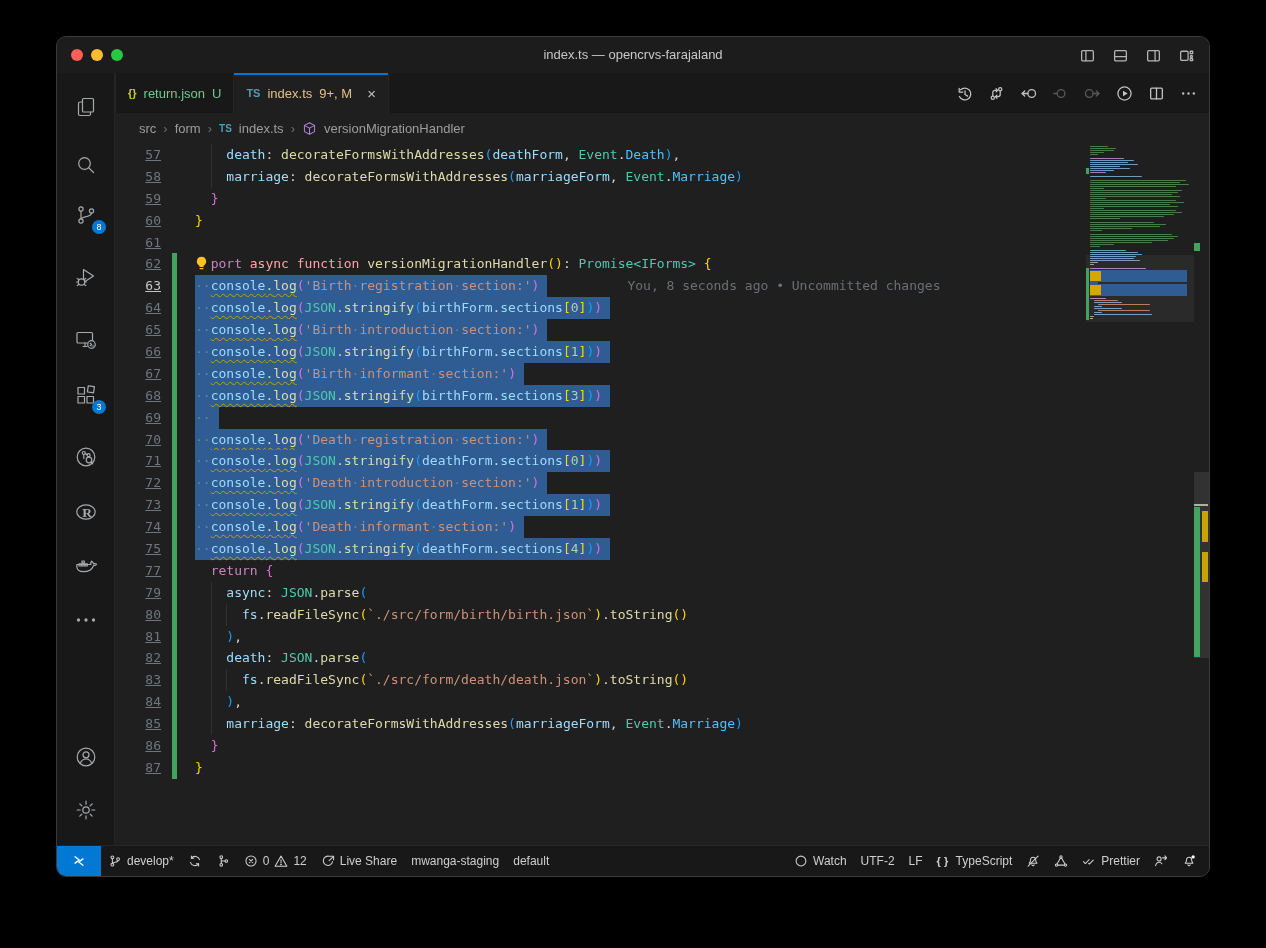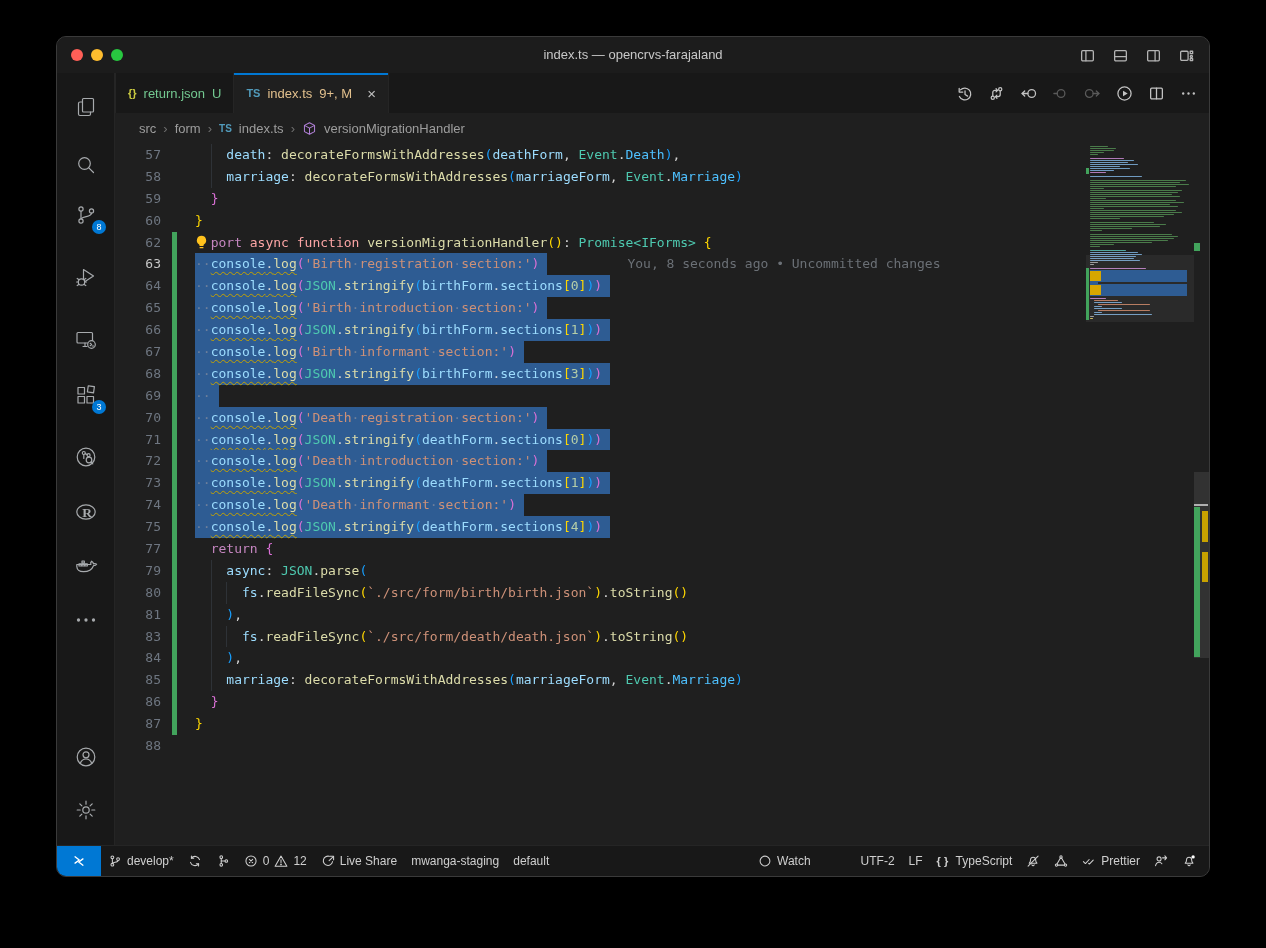--- a/index.html
+++ b/index.html
@@ -42,21 +42,21 @@
   .breadcrumb{height:30px;flex:0 0 30px;background:#1f1f1f;display:flex;align-items:center;
     padding-left:24px;font-size:13px;color:#9d9d9d;gap:7px;}
   .breadcrumb .sep{color:#6f6f6f;}
   .breadcrumb .ts{color:#519aba;font-size:10px;font-weight:bold;}
   .breadcrumb .cube{width:15px;height:15px;display:flex;}
   
   .editor{flex:1;position:relative;background:#1f1f1f;overflow:hidden;}
   .code{position:absolute;left:0;top:1px;right:0;font-family:"DejaVu Sans Mono",monospace;
     font-size:13px;}
   .line{height:21.9px;line-height:21.9px;position:relative;white-space:pre;padding-left:80px;box-sizing:border-box;}
-  .num{position:absolute;left:0;top:0;width:46px;text-align:right;color:#6e7681;}
+  .num{position:absolute;left:0;top:0;width:46px;text-align:right;color:#6e7681;text-decoration:underline;}
   .num.active{color:#c6c6c6;}
   .chg{position:absolute;left:57px;top:0;width:5px;height:100%;background:#42a35c;}
   .code-text{display:inline-block;}
   .line.selected .code-text{background:#2e5c93;padding-right:8px;}
   .guide{position:absolute;top:0;height:100%;width:1px;background:#2e3237;}
   .pln{color:#d4d4d4}.kw1{color:#C586C0}.kw2{color:#fca5a5}.fn{color:#DCDCAA}.typ{color:#4EC9B0}
   .var{color:#9CDCFE}.str{color:#CE9178}.num-t{color:#B5CEA8}.b1{color:#FFD700}.b2{color:#DA70D6}
   .b3{color:#179FFF}.pun{color:#d4d4d4}.enm{color:#4FC1FF}
   .sq{text-decoration:underline;text-decoration-style:wavy;text-decoration-color:#c7a300;
     text-decoration-thickness:1px;text-underline-offset:3px;}
@@ -71,21 +71,21 @@
   .ov-thumb{position:absolute;left:0;width:17px;background:rgba(120,120,120,0.22);}
   .ov-mark{position:absolute;}
   
   .statusbar{height:31px;flex:0 0 31px;background:#181818;border-top:1px solid #252525;
     box-sizing:border-box;display:flex;align-items:stretch;font-size:12px;color:#cfcfcf;}
   .sb-left,.sb-right{display:flex;align-items:stretch;}
   .sb-right{margin-left:auto;padding-right:6px;}
   .sb-item{display:flex;align-items:center;gap:5px;padding:0 7px;white-space:nowrap;}
   .sb-item .ic{width:14px;height:14px;display:flex;}
   .sb-item.remote{background:#0078d4;color:#fff;width:30px;justify-content:center;}
-  .sb-item.gap-r{margin-right:36px;}
+  .sb-item.gap-r{}
   svg{display:block;width:100%;height:100%;}
 </style>
 </head>
 <body>
 
 <div class="window">
   <div class="titlebar">
     <div class="traffic">
       <div class="tl" id="tl0" style="background: rgb(255, 95, 87);"></div>
       <div class="tl" id="tl1" style="background: rgb(254, 188, 46);"></div>
@@ -330,20 +330,21 @@
             </svg>
           </span>
           <span>versionMigrationHandler</span>
         </div>
       <div class="editor">
         <div class="code" id="code">
             <div class="line"><span class="guide" style="left: 95.654px;"></span><span class="num">57</span><span class="code-text"><span class="pln">    </span><span class="var">death</span><span class="pun">:</span><span class="pln"> </span><span class="fn">decorateFormsWithAddresses</span><span class="b3">(</span><span class="var">deathForm</span><span class="pun">,</span><span class="pln"> </span><span class="typ">Event</span><span class="pun">.</span><span class="enm">Death</span><span class="b3">)</span><span class="pun">,</span></span></div>
             <div class="line"><span class="guide" style="left: 95.654px;"></span><span class="num">58</span><span class="code-text"><span class="pln">    </span><span class="var">marriage</span><span class="pun">:</span><span class="pln"> </span><span class="fn">decorateFormsWithAddresses</span><span class="b3">(</span><span class="var">marriageForm</span><span class="pun">,</span><span class="pln"> </span><span class="typ">Event</span><span class="pun">.</span><span class="enm">Marriage</span><span class="b3">)</span></span></div>
             <div class="line"><span class="num">59</span><span class="code-text"><span class="pln">  </span><span class="b2">}</span></span></div>
             <div class="line"><span class="num">60</span><span class="code-text"><span class="b1">}</span></span></div>
+            <div class="line"><span class="num">61</span><span class="code-text"></span></div>
             <div class="line"><span class="num">62</span><span class="chg"></span><span class="code-text"><span class="kw1">export</span><span class="pln"> </span><span class="kw2">async</span><span class="pln"> </span><span class="kw2">function</span><span class="pln"> </span><span class="fn">versionMigrationHandler</span><span class="b1">(</span><span class="b1">)</span><span class="pun">:</span><span class="pln"> </span><span class="typ">Promise&lt;IForms&gt;</span><span class="pln"> </span><span class="b1">{</span></span><span class="bulb"><svg viewBox="0 0 16 16">
                   <path fill="#ffc21d" d="M8 1.6a4.4 4.4 0 0 1 2.5 8c-.4.3-.6.7-.6 1.1v.7H6.1v-.7c0-.4-.2-.8-.6-1.1A4.4 4.4 0 0 1 8 1.6z"></path>
                   <rect x="6.1" y="12.2" width="3.8" height="1.3" rx=".5" fill="#ffc21d"></rect>
                 </svg></span></div>
             <div class="line selected"><span class="num active">63</span><span class="chg"></span><span class="code-text"><span class="ws">··</span><span class="var sq">console</span><span class="pun sq">.</span><span class="fn sq">log</span><span class="b2">(</span><span class="str">'Birth</span><span class="ws">·</span><span class="str">registration</span><span class="ws">·</span><span class="str">section:'</span><span class="b2">)</span></span><span class="blame">You, 8 seconds ago • Uncommitted changes</span></div>
             <div class="line selected"><span class="num">64</span><span class="chg"></span><span class="code-text"><span class="ws">··</span><span class="var sq">console</span><span class="pun sq">.</span><span class="fn sq">log</span><span class="b2">(</span><span class="typ">JSON</span><span class="pun">.</span><span class="fn">stringify</span><span class="b3">(</span><span class="var">birthForm</span><span class="pun">.</span><span class="var">sections</span><span class="b1">[</span><span class="num-t">0</span><span class="b1">]</span><span class="b3">)</span><span class="b2">)</span></span></div>
             <div class="line selected"><span class="num">65</span><span class="chg"></span><span class="code-text"><span class="ws">··</span><span class="var sq">console</span><span class="pun sq">.</span><span class="fn sq">log</span><span class="b2">(</span><span class="str">'Birth</span><span class="ws">·</span><span class="str">introduction</span><span class="ws">·</span><span class="str">section:'</span><span class="b2">)</span></span></div>
             <div class="line selected"><span class="num">66</span><span class="chg"></span><span class="code-text"><span class="ws">··</span><span class="var sq">console</span><span class="pun sq">.</span><span class="fn sq">log</span><span class="b2">(</span><span class="typ">JSON</span><span class="pun">.</span><span class="fn">stringify</span><span class="b3">(</span><span class="var">birthForm</span><span class="pun">.</span><span class="var">sections</span><span class="b1">[</span><span class="num-t">1</span><span class="b1">]</span><span class="b3">)</span><span class="b2">)</span></span></div>
             <div class="line selected"><span class="num">67</span><span class="chg"></span><span class="code-text"><span class="ws">··</span><span class="var sq">console</span><span class="pun sq">.</span><span class="fn sq">log</span><span class="b2">(</span><span class="str">'Birth</span><span class="ws">·</span><span class="str">informant</span><span class="ws">·</span><span class="str">section:'</span><span class="b2">)</span></span></div>
             <div class="line selected"><span class="num">68</span><span class="chg"></span><span class="code-text"><span class="ws">··</span><span class="var sq">console</span><span class="pun sq">.</span><span class="fn sq">log</span><span class="b2">(</span><span class="typ">JSON</span><span class="pun">.</span><span class="fn">stringify</span><span class="b3">(</span><span class="var">birthForm</span><span class="pun">.</span><span class="var">sections</span><span class="b1">[</span><span class="num-t">3</span><span class="b1">]</span><span class="b3">)</span><span class="b2">)</span></span></div>
@@ -351,26 +352,26 @@
             <div class="line selected"><span class="num">70</span><span class="chg"></span><span class="code-text"><span class="ws">··</span><span class="var sq">console</span><span class="pun sq">.</span><span class="fn sq">log</span><span class="b2">(</span><span class="str">'Death</span><span class="ws">·</span><span class="str">registration</span><span class="ws">·</span><span class="str">section:'</span><span class="b2">)</span></span></div>
             <div class="line selected"><span class="num">71</span><span class="chg"></span><span class="code-text"><span class="ws">··</span><span class="var sq">console</span><span class="pun sq">.</span><span class="fn sq">log</span><span class="b2">(</span><span class="typ">JSON</span><span class="pun">.</span><span class="fn">stringify</span><span class="b3">(</span><span class="var">deathForm</span><span class="pun">.</span><span class="var">sections</span><span class="b1">[</span><span class="num-t">0</span><span class="b1">]</span><span class="b3">)</span><span class="b2">)</span></span></div>
             <div class="line selected"><span class="num">72</span><span class="chg"></span><span class="code-text"><span class="ws">··</span><span class="var sq">console</span><span class="pun sq">.</span><span class="fn sq">log</span><span class="b2">(</span><span class="str">'Death</span><span class="ws">·</span><span class="str">introduction</span><span class="ws">·</span><span class="str">section:'</span><span class="b2">)</span></span></div>
             <div class="line selected"><span class="num">73</span><span class="chg"></span><span class="code-text"><span class="ws">··</span><span class="var sq">console</span><span class="pun sq">.</span><span class="fn sq">log</span><span class="b2">(</span><span class="typ">JSON</span><span class="pun">.</span><span class="fn">stringify</span><span class="b3">(</span><span class="var">deathForm</span><span class="pun">.</span><span class="var">sections</span><span class="b1">[</span><span class="num-t">1</span><span class="b1">]</span><span class="b3">)</span><span class="b2">)</span></span></div>
             <div class="line selected"><span class="num">74</span><span class="chg"></span><span class="code-text"><span class="ws">··</span><span class="var sq">console</span><span class="pun sq">.</span><span class="fn sq">log</span><span class="b2">(</span><span class="str">'Death</span><span class="ws">·</span><span class="str">informant</span><span class="ws">·</span><span class="str">section:'</span><span class="b2">)</span></span></div>
             <div class="line selected"><span class="num">75</span><span class="chg"></span><span class="code-text"><span class="ws">··</span><span class="var sq">console</span><span class="pun sq">.</span><span class="fn sq">log</span><span class="b2">(</span><span class="typ">JSON</span><span class="pun">.</span><span class="fn">stringify</span><span class="b3">(</span><span class="var">deathForm</span><span class="pun">.</span><span class="var">sections</span><span class="b1">[</span><span class="num-t">4</span><span class="b1">]</span><span class="b3">)</span><span class="b2">)</span></span></div>
             <div class="line"><span class="num">77</span><span class="chg"></span><span class="code-text"><span class="pln">  </span><span class="kw1">return</span><span class="pln"> </span><span class="b2">{</span></span></div>
             <div class="line"><span class="guide" style="left: 95.654px;"></span><span class="num">79</span><span class="chg"></span><span class="code-text"><span class="pln">    </span><span class="var">async</span><span class="pun">:</span><span class="pln"> </span><span class="typ">JSON</span><span class="pun">.</span><span class="fn">parse</span><span class="b3">(</span></span></div>
             <div class="line"><span class="guide" style="left: 95.654px;"></span><span class="guide" style="left: 111.308px;"></span><span class="num">80</span><span class="chg"></span><span class="code-text"><span class="pln">      </span><span class="var">fs</span><span class="pun">.</span><span class="fn">readFileSync</span><span class="b1">(</span><span class="str">`./src/form/birth/birth.json`</span><span class="b1">)</span><span class="pun">.</span><span class="fn">toString</span><span class="b1">(</span><span class="b1">)</span></span></div>
             <div class="line"><span class="guide" style="left: 95.654px;"></span><span class="num">81</span><span class="chg"></span><span class="code-text"><span class="pln">    </span><span class="b3">)</span><span class="pun">,</span></span></div>
+            <div class="line"><span class="guide" style="left: 95.654px;"></span><span class="num">82</span><span class="chg"></span><span class="code-text"><span class="pln">    </span><span class="var">death</span><span class="pun">:</span><span class="pln"> </span><span class="typ">JSON</span><span class="pun">.</span><span class="fn">parse</span><span class="b3">(</span></span></div>
             <div class="line"><span class="guide" style="left: 95.654px;"></span><span class="guide" style="left: 111.308px;"></span><span class="num">83</span><span class="chg"></span><span class="code-text"><span class="pln">      </span><span class="var">fs</span><span class="pun">.</span><span class="fn">readFileSync</span><span class="b1">(</span><span class="str">`./src/form/death/death.json`</span><span class="b1">)</span><span class="pun">.</span><span class="fn">toString</span><span class="b1">(</span><span class="b1">)</span></span></div>
             <div class="line"><span class="guide" style="left: 95.654px;"></span><span class="num">84</span><span class="chg"></span><span class="code-text"><span class="pln">    </span><span class="b3">)</span><span class="pun">,</span></span></div>
             <div class="line"><span class="guide" style="left: 95.654px;"></span><span class="num">85</span><span class="chg"></span><span class="code-text"><span class="pln">    </span><span class="var">marriage</span><span class="pun">:</span><span class="pln"> </span><span class="fn">decorateFormsWithAddresses</span><span class="b3">(</span><span class="var">marriageForm</span><span class="pun">,</span><span class="pln"> </span><span class="typ">Event</span><span class="pun">.</span><span class="enm">Marriage</span><span class="b3">)</span></span></div>
             <div class="line"><span class="num">86</span><span class="chg"></span><span class="code-text"><span class="pln">  </span><span class="b2">}</span></span></div>
             <div class="line"><span class="num">87</span><span class="chg"></span><span class="code-text"><span class="b1">}</span></span></div>
-            <div class="line"><span class="num">88</span><span class="code-text"></span></div>
           </div>
         <div class="minimap" id="minimap">
             <div class="mrow" style="top: 0px; left: 4px; width: 18px; background: rgb(74, 123, 74);"></div>
             <div class="mrow" style="top: 2px; left: 4px; width: 26px; background: rgb(74, 123, 74);"></div>
             <div class="mrow" style="top: 4px; left: 4px; width: 24px; background: rgb(74, 123, 74);"></div>
             <div class="mrow" style="top: 6px; left: 4px; width: 14px; background: rgb(74, 123, 74);"></div>
             <div class="mrow" style="top: 8px; left: 4px; width: 8px; background: rgb(74, 123, 74);"></div>
             <div class="mrow" style="top: 12px; left: 4px; width: 34px; background: rgb(176, 122, 184);"></div>
             <div class="mrow" style="top: 14px; left: 4px; width: 44px; background: rgb(111, 154, 192);"></div>
             <div class="mrow" style="top: 16px; left: 4px; width: 38px; background: rgb(111, 154, 192);"></div>

